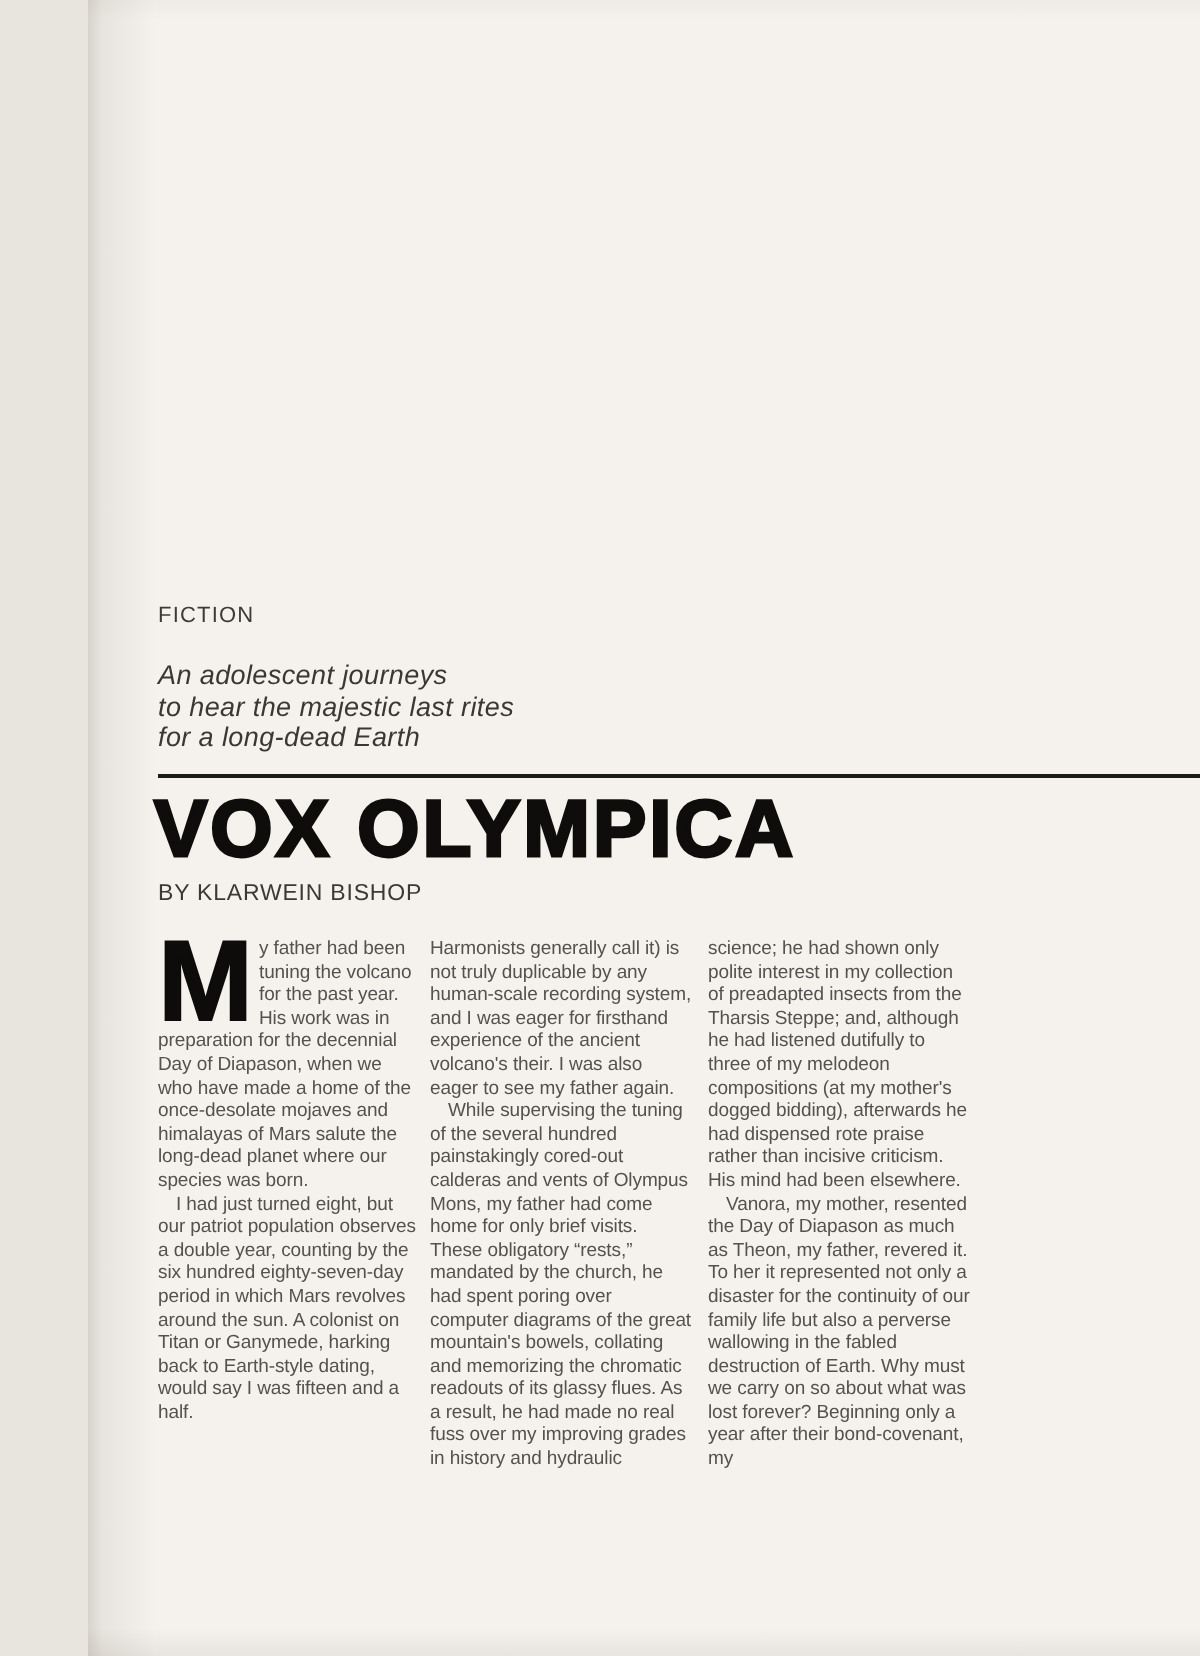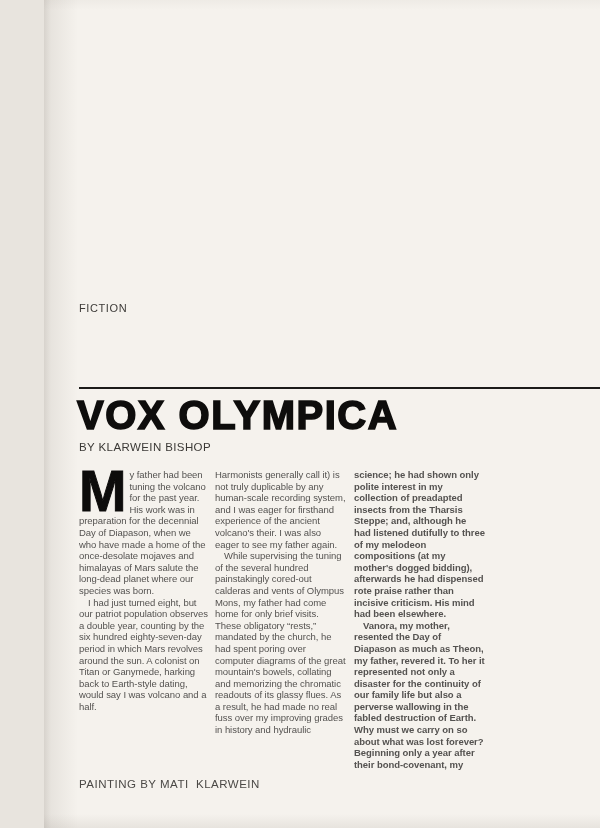--- a/index.html
+++ b/index.html
@@ -41,21 +41,21 @@
   }
   .col{
     position:absolute;top:469px;width:131px;
     font-size:9.5px;line-height:11.6px;letter-spacing:-0.05px;
     color:#545250;text-align:left;
   }
   .col p{margin:0;}
   .col p.indent{text-indent:9px;}
   .col-1{left:35px;}
   .col-2{left:171px;}
-  .col-3{left:310px;font-weight:bold;}
+  .col-3{left:310px;}
   .dropcap{
     float:left;
     font-size:57px;line-height:40px;height:40px;
     font-weight:bold;color:#0d0c0b;
     -webkit-text-stroke:1px #0d0c0b;
     letter-spacing:-2px;
     margin:2px 5px 1px 0;
   }
   .credit{
     position:absolute;left:35px;top:778px;
@@ -67,39 +67,41 @@
     font-size:9px;color:#8d8881;letter-spacing:0.5px;
   }
 </style>
 </head>
 <body>
 
 <div class="page">
 
   <div class="kicker">FICTION</div>
 
+  <div class="deck">An adolescent journeys
+to hear the majestic last rites
+for a long-dead Earth</div>
 
   <div class="rule"></div>
 
   <div class="title">VOX OLYMPICA</div>
 
   <div class="byline">BY KLARWEIN BISHOP</div>
 
   <div class="col col-1">
     <p><span class="dropcap">M</span><span>y father had been tuning the volcano for the past year. His work was in preparation for the decennial Day of Diapason, when we who have made a home of the once-desolate mojaves and himalayas of Mars salute the long-dead planet where our species was born.</span></p>
-    <p class="indent">I had just turned eight, but our patriot population observes a double year, counting by the six hundred eighty-seven-day period in which Mars revolves around the sun. A colonist on Titan or Ganymede, harking back to Earth-style dating, would say I was volcano and a half.</p>
+    <p class="indent">I had just turned eight, but our patriot population observes a double year, counting by the six hundred eighty-seven-day period in which Mars revolves around the sun. A colonist on Titan or Ganymede, harking back to Earth-style dating, would say I was fifteen and a half.</p>
   </div>
 
   <div class="col col-2">
     <p>Harmonists generally call it) is not truly duplicable by any human-scale recording system, and I was eager for firsthand experience of the ancient volcano's their. I was also eager to see my father again.</p>
     <p class="indent">While supervising the tuning of the several hundred painstakingly cored-out calderas and vents of Olympus Mons, my father had come home for only brief visits. These obligatory “rests,” mandated by the church, he had spent poring over computer diagrams of the great mountain's bowels, collating and memorizing the chromatic readouts of its glassy flues. As a result, he had made no real fuss over my improving grades in history and hydraulic</p>
   </div>
 
   <div class="col col-3">
     <p>science; he had shown only polite interest in my collection of preadapted insects from the Tharsis Steppe; and, although he had listened dutifully to three of my melodeon compositions (at my mother's dogged bidding), afterwards he had dispensed rote praise rather than incisive criticism. His mind had been elsewhere.</p>
     <p class="indent">Vanora, my mother, resented the Day of Diapason as much as Theon, my father, revered it. To her it represented not only a disaster for the continuity of our family life but also a perverse wallowing in the fabled destruction of Earth. Why must we carry on so about what was lost forever? Beginning only a year after their bond-covenant, my</p>
   </div>
 
-  <div class="credit">PAINTING BY MATI  KLARWEIN</div>
 
   <div class="folio">107</div>
 
 </div>
 
 </body></html>

